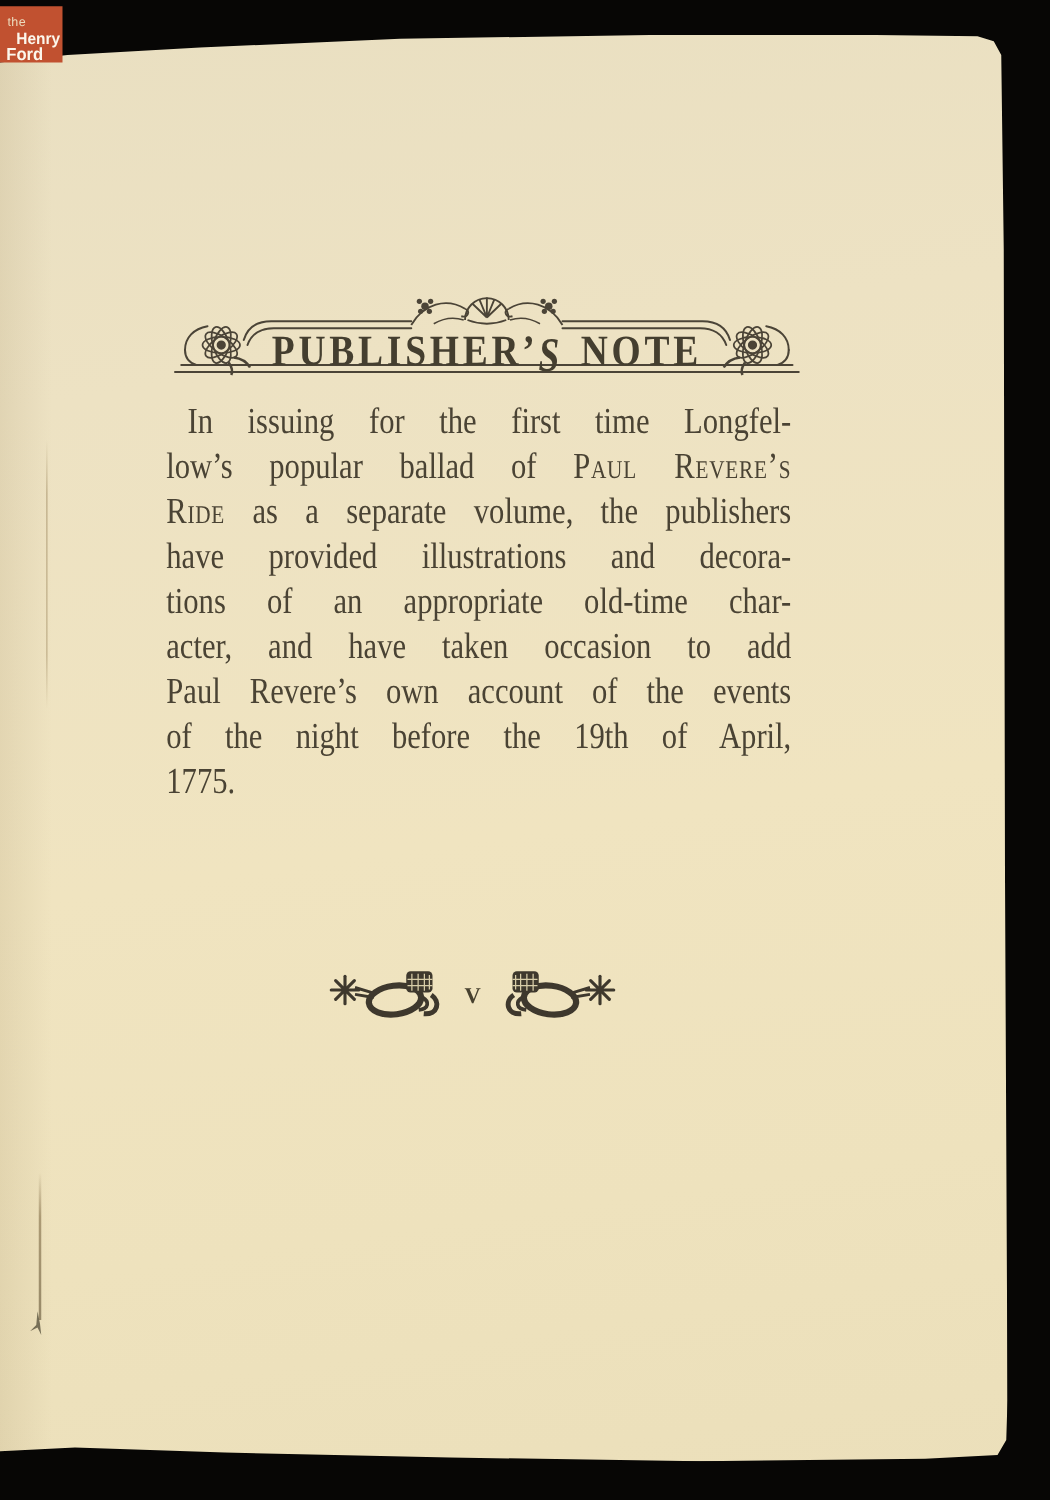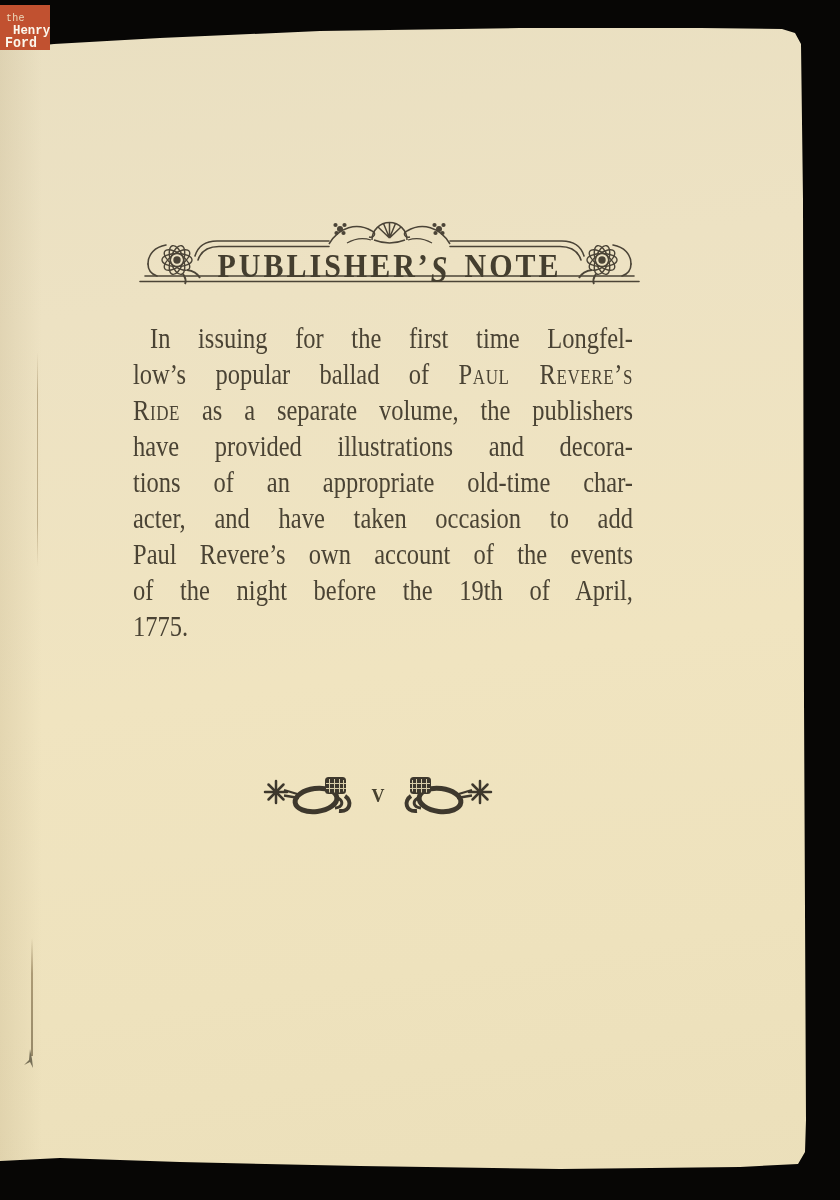--- a/index.html
+++ b/index.html
@@ -28,27 +28,27 @@
       linear-gradient(to right, rgba(150,128,85,.14), rgba(150,128,85,0) 42px);
   }
   .crease-a{position:absolute;left:37px;top:352px;width:1px;height:215px;
     background:linear-gradient(to bottom, rgba(139,115,72,0), rgba(139,115,72,.5) 20%, rgba(139,115,72,.45) 80%, rgba(139,115,72,0));}
   .crease-b{position:absolute;left:31px;top:938px;width:2px;height:118px;
     background:linear-gradient(to bottom, rgba(120,98,60,0), rgba(120,98,60,.55) 30%, rgba(95,80,50,.6));}
   .page-mark{position:absolute;left:20px;top:1048px;width:20px;height:26px;}
 
   
   .badge{position:absolute;left:0;top:5px;width:50px;height:45px;background:#c15130;
-    font-family:Liberation Mono, monospace;line-height:1;}
+    font-family:Liberation Sans, sans-serif;line-height:1;}
   .badge .t1{position:absolute;left:6px;top:9px;font-size:10px;color:#ecdbbd;letter-spacing:.3px;}
   .badge .t2{position:absolute;left:13px;top:19px;font-size:13px;font-weight:bold;color:#fcf7ec;transform:scaleX(.95);transform-origin:left;}
   .badge .t3{position:absolute;left:5px;top:31px;font-size:14px;font-weight:bold;color:#fcf7ec;transform:scaleX(.95);transform-origin:left;}
 
   
-  .banner{position:absolute;left:133px;top:212px;width:513px;height:82px;}
+  .banner{position:absolute;left:133px;top:228px;width:513px;height:82px;}
   .banner svg{position:absolute;left:0;top:0;}
   .banner-title{
     position:absolute;left:0;right:0;top:34px;text-align:center;
     color:#443e2f;font-weight:bold;font-size:30px;letter-spacing:3px;
     transform:scaleY(1.15);transform-origin:top center;white-space:nowrap;
   }
   .banner-title .swash-s{display:inline-block;font-style:italic;transform:translateY(3px) scaleY(1.12);letter-spacing:0;}
   .banner-title .title-right{margin-left:17px;}
 
   

